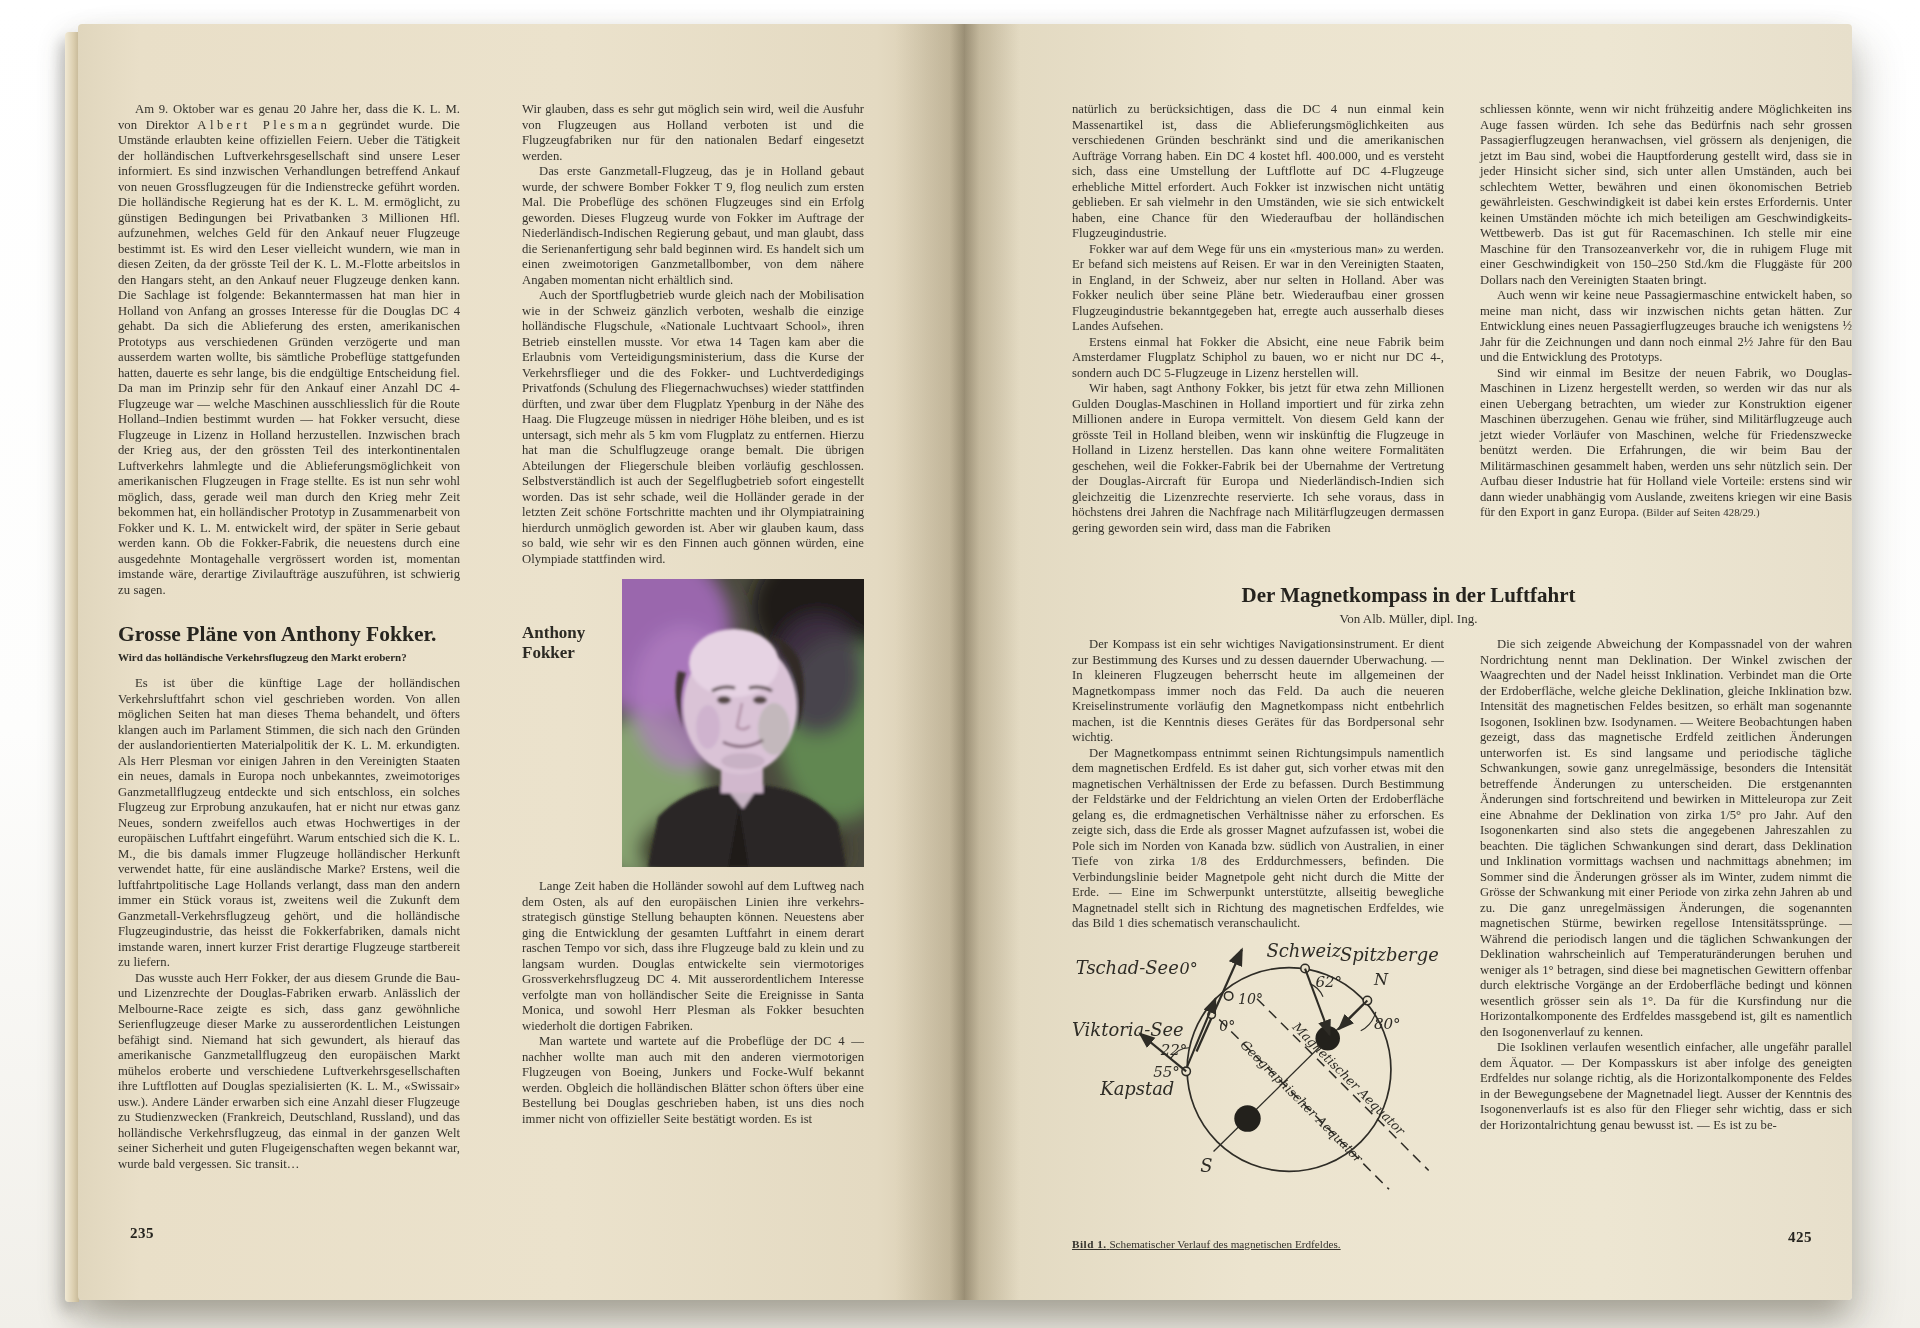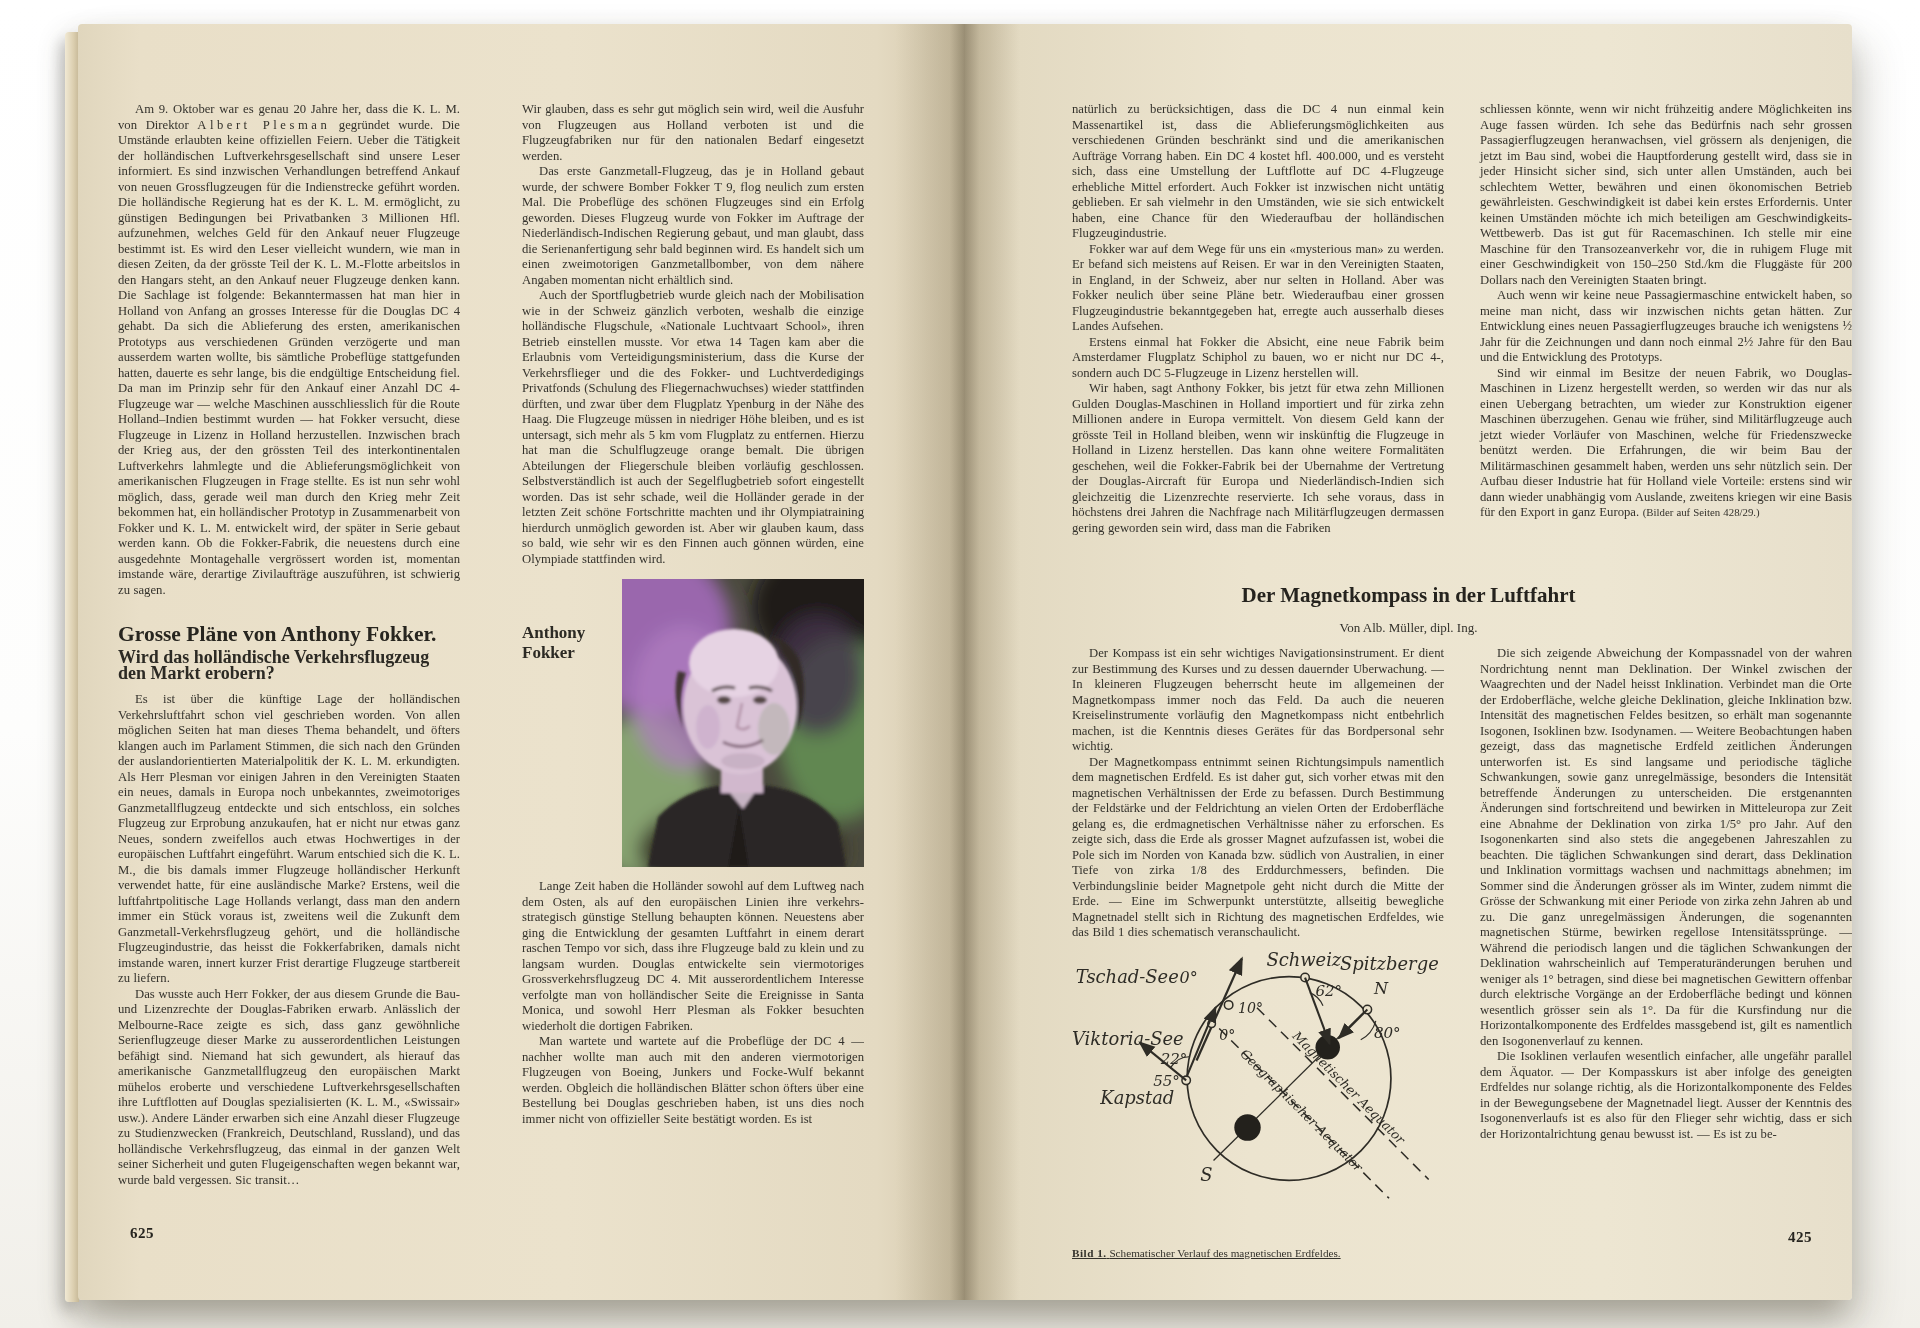--- a/index.html
+++ b/index.html
@@ -49,33 +49,33 @@
     color:#34322c; hyphens:auto; -webkit-hyphens:auto; word-spacing:.4px;
   }
   .indent{ text-indent:17px; }
   .spaced{ letter-spacing:3.5px; }
   .endnote{ font-size:10.8px; }
 
   .article-heading{
     margin:24px 0 3px; font-size:21.5px; line-height:24px; font-weight:bold; color:#27251f;
   }
   .article-subheading{
-    margin:0 0 11px; font-size:18px; line-height:16px; font-weight:bold; color:#2c2a24;
+    margin:0 0 11px; font-size:11px; line-height:16px; font-weight:bold; color:#2c2a24;
   }
 
   .photo-row{ display:flex; margin:12px 0 12px; }
   .photo-caption{ flex:1; padding-top:44px; font-weight:bold; font-size:17px; color:#2c2a24; }
   .portrait{ width:242px; height:288px; flex:none; display:block; }
 
   .row-top{ height:465px; overflow:hidden; }
   .row-bottom{ height:648px; overflow:hidden; margin-top:2px; }
 
   .art2-head{ text-align:center; margin:16px 0 10px; }
   .art2-title{ margin:0; font-size:21px; line-height:25px; font-weight:bold; color:#25231e; }
-  .art2-byline{ margin-top:12px; font-size:13px; color:#34322c; }
+  .art2-byline{ margin-top:3px; font-size:13px; color:#34322c; }
 
   .figure-wrap{ margin-top:10px;text-decoration:underline; }
   .figure-svg{ display:block; width:368px; height:288px; }
   .fig-caption{ margin-top:8px; font-size:11.2px; color:#34322c; }
   .fig-caption b{ letter-spacing:.5px; }
 
   .pagenum{ position:absolute; font-weight:bold; font-size:15px; color:#26241f; letter-spacing:.5px; }
   .pagenum-left{ left:52px; bottom:58px; }
   .pagenum-right{ right:40px; bottom:54px; }
 
@@ -145,21 +145,21 @@
             </g>
             <rect width="242" height="288" fill="rgba(150,95,165,0.07)"></rect>
           </svg>
         </div>
 
         <p class="para indent">Lange Zeit haben die Holländer sowohl auf dem Luftweg nach dem Osten, als auf den europäischen Linien ihre verkehrs-strategisch günstige Stellung behaupten können. Neuestens aber ging die Entwicklung der gesamten Luftfahrt in einem derart raschen Tempo vor sich, dass ihre Flugzeuge bald zu klein und zu langsam wurden. Douglas entwickelte sein viermotoriges Grossverkehrsflugzeug DC 4. Mit ausserordentlichem Interesse verfolgte man von holländischer Seite die Ereignisse in Santa Monica, und sowohl Herr Plesman als Fokker besuchten wiederholt die dortigen Fabriken.</p>
         <p class="para indent">Man wartete und wartete auf die Probeflüge der DC 4 — nachher wollte man auch mit den anderen viermotorigen Flugzeugen von Boeing, Junkers und Focke-Wulf bekannt werden. Obgleich die holländischen Blätter schon öfters über eine Bestellung bei Douglas geschrieben haben, ist uns dies noch immer nicht von offizieller Seite bestätigt worden. Es ist</p>
       </div>
     </div>
 
-    <div class="pagenum pagenum-left">625</div>
+    <div class="pagenum pagenum-left">235</div>
   </div>
 
   <div class="page page-right">
 
     <div class="pcols row-top">
       <div class="col-wide">
         <p class="para">natürlich zu berücksichtigen, dass die DC 4 nun einmal kein Massenartikel ist, dass die Ablieferungsmöglichkeiten aus verschiedenen Gründen beschränkt sind und die amerikanischen Aufträge Vorrang haben. Ein DC 4 kostet hfl. 400.000, und es versteht sich, dass eine Umstellung der Luftflotte auf DC 4-Flugzeuge erhebliche Mittel erfordert. Auch Fokker ist inzwischen nicht untätig geblieben. Er sah vielmehr in den Umständen, wie sie sich entwickelt haben, eine Chance für den Wiederaufbau der holländischen Flugzeugindustrie.</p>
         <p class="para indent">Fokker war auf dem Wege für uns ein «mysterious man» zu werden. Er befand sich meistens auf Reisen. Er war in den Vereinigten Staaten, in England, in der Schweiz, aber nur selten in Holland. Aber was Fokker neulich über seine Pläne betr. Wiederaufbau einer grossen Flugzeugindustrie bekanntgegeben hat, erregte auch ausserhalb dieses Landes Aufsehen.</p>
         <p class="para indent">Erstens einmal hat Fokker die Absicht, eine neue Fabrik beim Amsterdamer Flugplatz Schiphol zu bauen, wo er nicht nur DC 4-, sondern auch DC 5-Flugzeuge in Lizenz herstellen will.</p>
         <p class="para indent">Wir haben, sagt Anthony Fokker, bis jetzt für etwa zehn Millionen Gulden Douglas-Maschinen in Holland importiert und für zirka zehn Millionen andere in Europa vermittelt. Von diesem Geld kann der grösste Teil in Holland bleiben, wenn wir inskünftig die Flugzeuge in Holland in Lizenz herstellen. Das kann ohne weitere Formalitäten geschehen, weil die Fokker-Fabrik bei der Ubernahme der Vertretung der Douglas-Aircraft für Europa und Niederländisch-Indien sich gleichzeitig die Lizenzrechte reservierte. Ich sehe voraus, dass in höchstens drei Jahren die Nachfrage nach Militärflugzeugen dermassen gering geworden sein wird, dass man die Fabriken</p>

